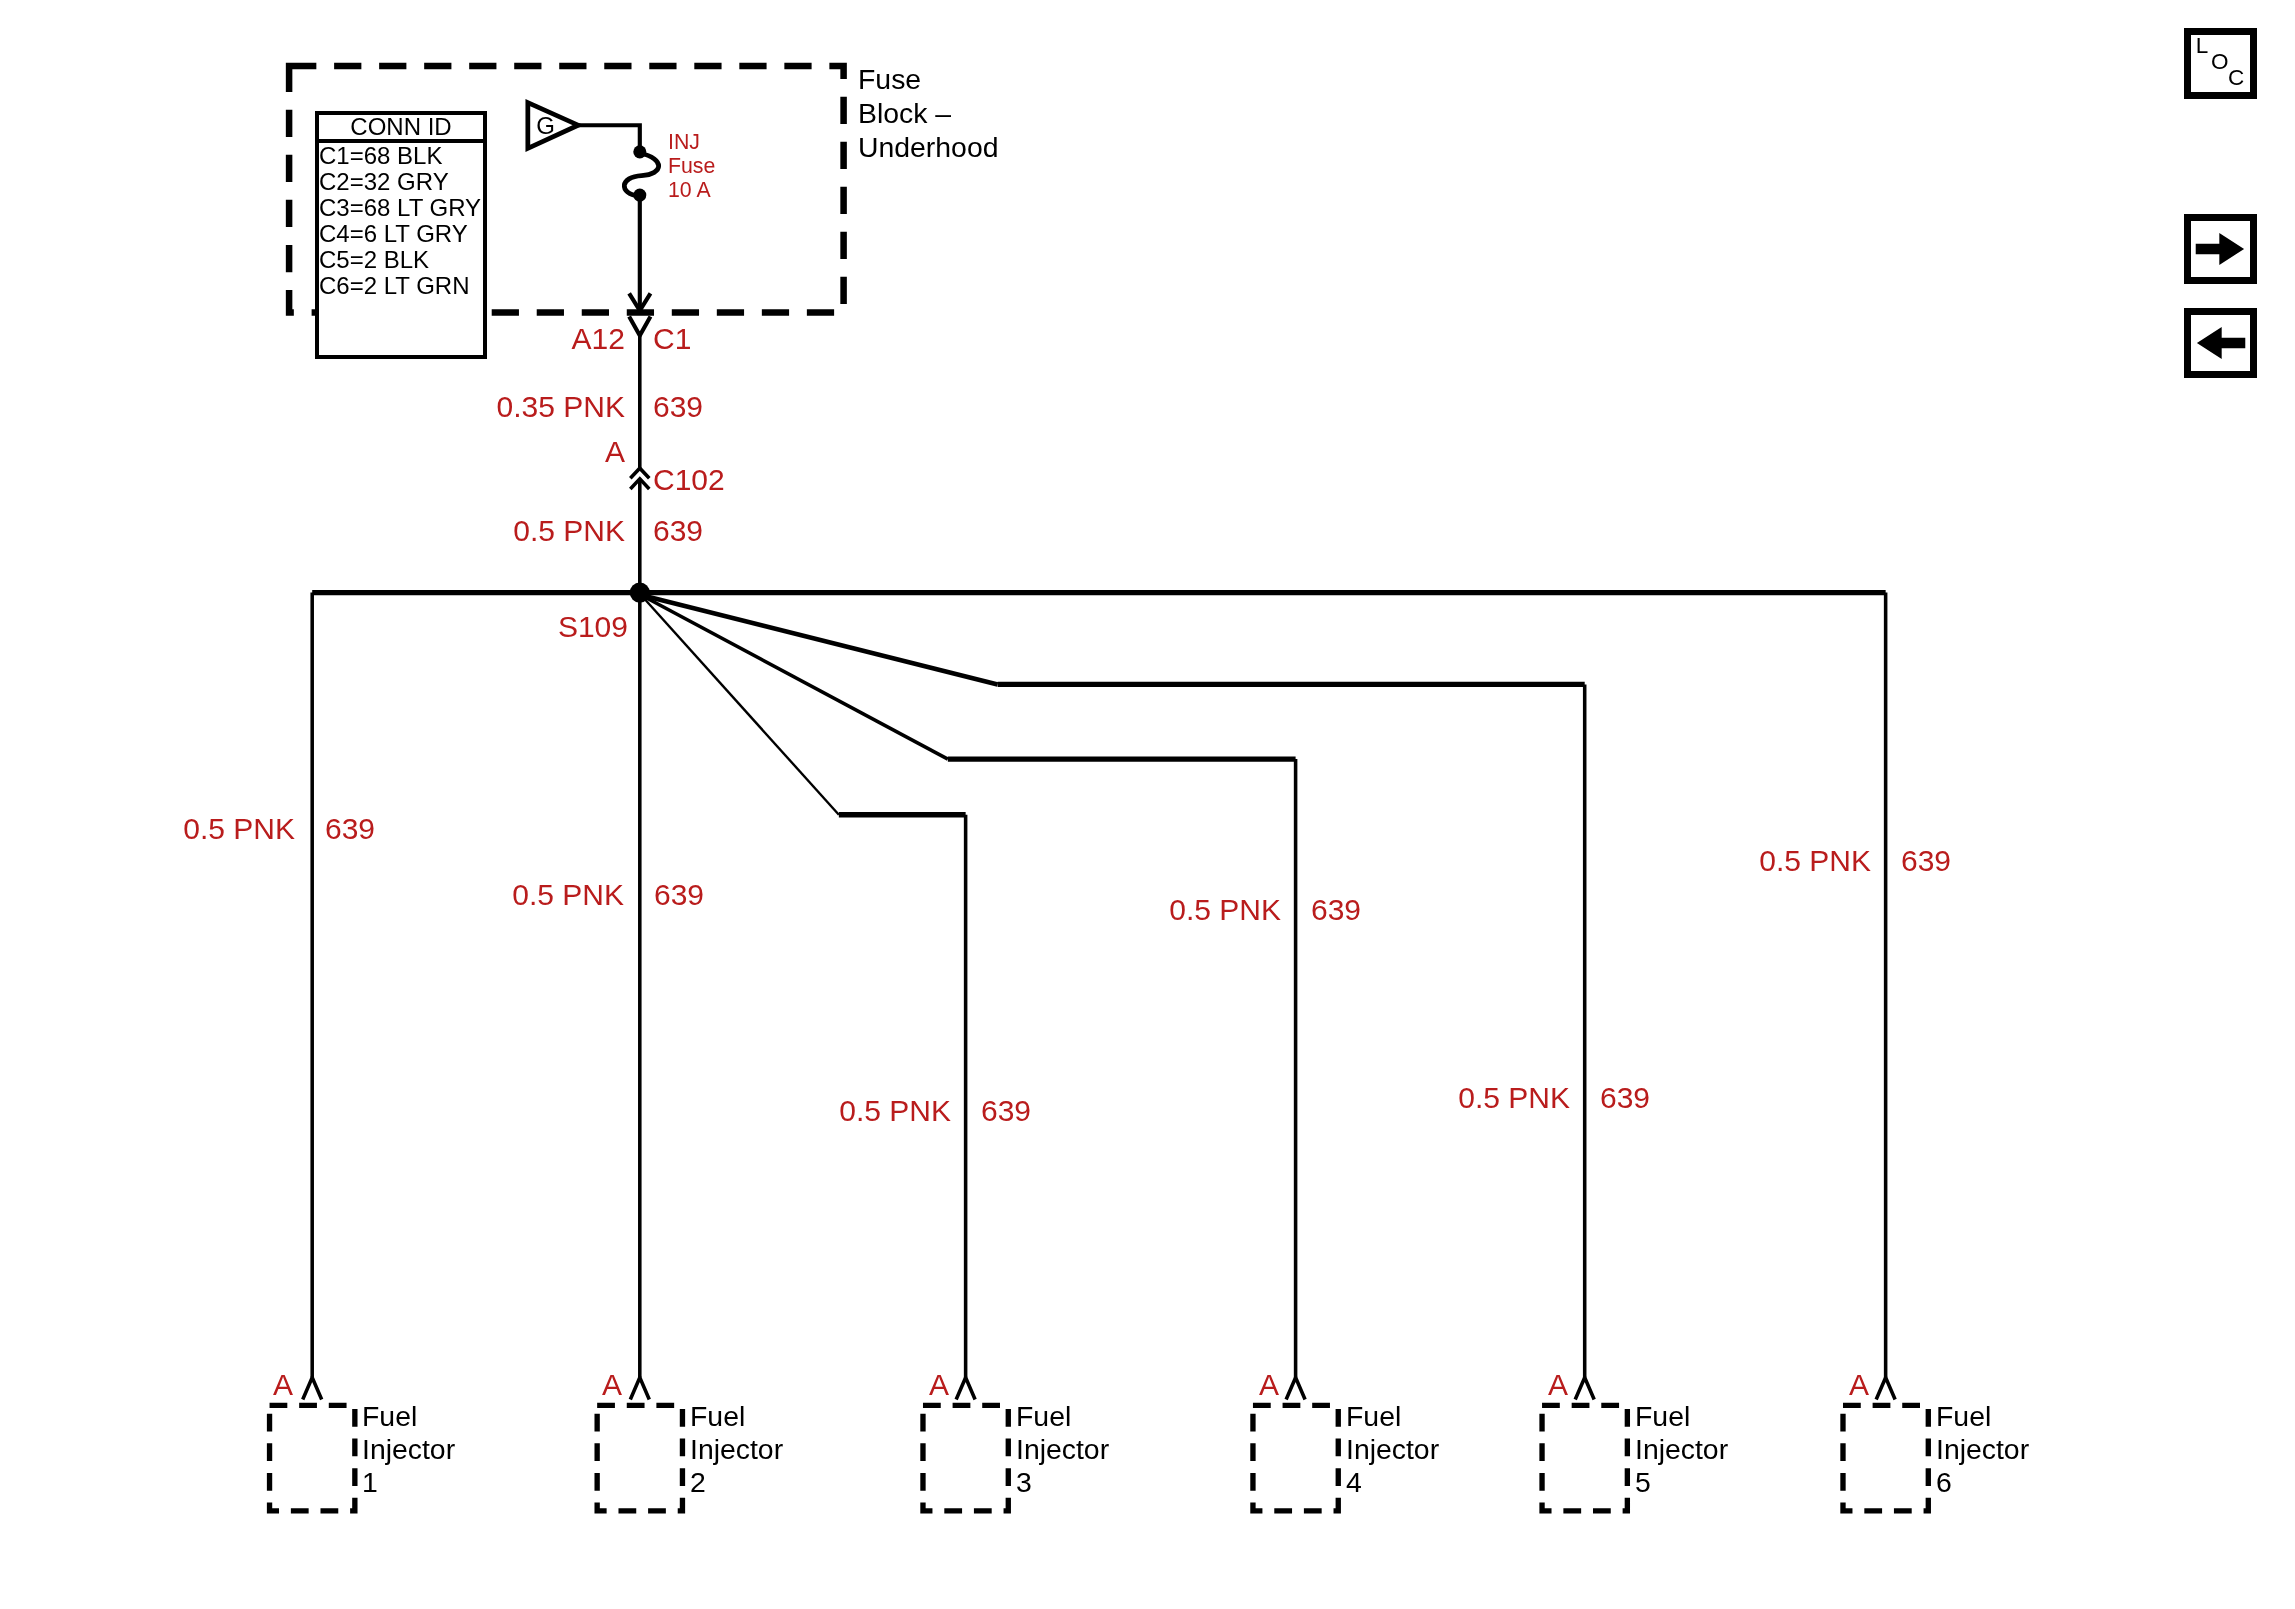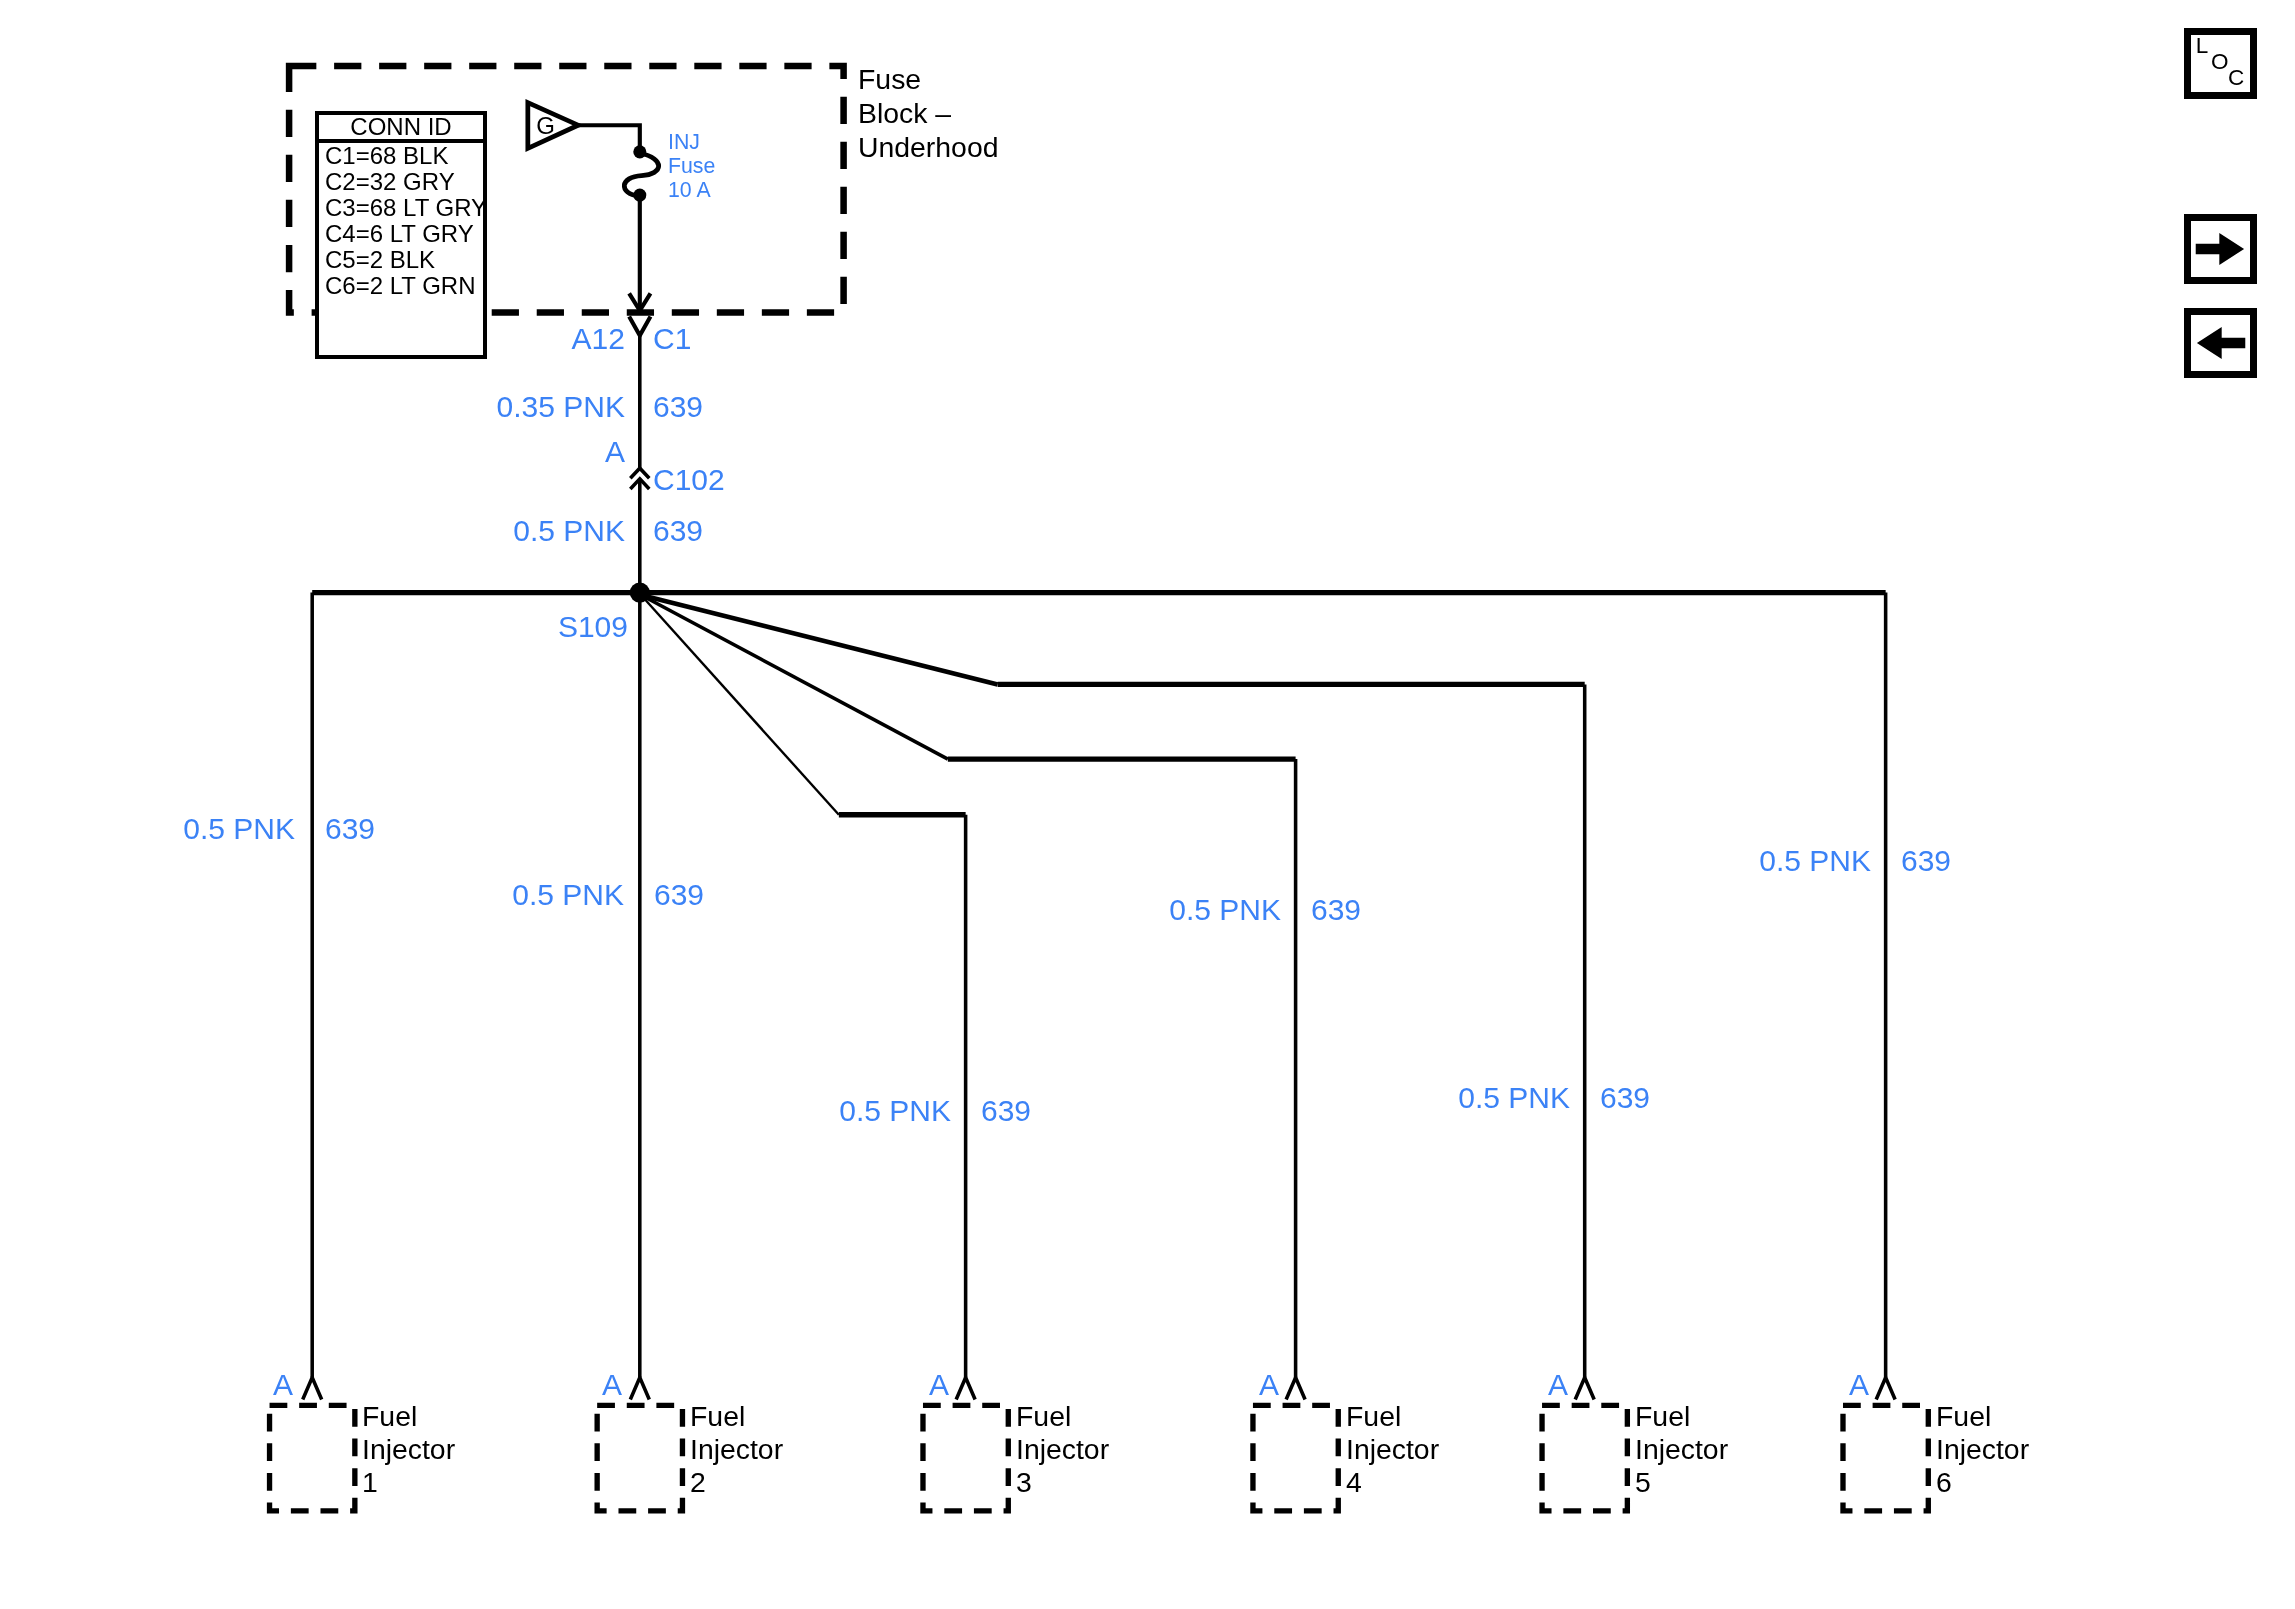--- a/index.html
+++ b/index.html
@@ -1,27 +1,27 @@
 <!DOCTYPE html>
 <html style="font-size:9.5px"><head>
 <meta charset="utf-8">
 <style>
   html,body{margin:0;padding:0;background:#fff;}
   .stage{position:relative;width:2295px;height:1610px;background:#ffffff;
          font-family:"Liberation Sans","DejaVu Sans",sans-serif;color:#000;overflow:hidden;}
   .stage svg{position:absolute;left:0;top:0;}
-  .lbl{position:absolute;font-size:30px;line-height:36px;white-space:nowrap;color:#3b82f6;}
+  .lbl{position:absolute;font-size:30px;line-height:36px;white-space:nowrap;color:#b91c1c;}
   .lbl.sm{font-size:21.3px;line-height:24px;}
   .dev{position:absolute;font-size:28.4px;line-height:33px;white-space:nowrap;}
   .fuseblock-title{position:absolute;left:858px;top:62px;font-size:28.4px;line-height:34px;white-space:nowrap;}
   .conn-table{position:absolute;left:315px;top:111px;width:172px;height:248px;
               border:4.7px solid #000;box-sizing:border-box;background:#fff;}
   .conn-table .hdr{height:24px;line-height:24px;text-align:center;font-size:24px;
                    border-bottom:4.7px solid #000;}
-  .conn-table .row{height:26px;line-height:26px;padding-left:6px;font-size:24px;white-space:nowrap;}
+  .conn-table .row{height:26px;line-height:26px;font-size:24px;white-space:nowrap;}
   .g-letter{position:absolute;left:529px;top:114px;width:33px;text-align:center;
             font-size:24px;line-height:24px;}
   .btn{position:absolute;left:2184px;width:73px;border:7.1px solid #000;
        box-sizing:border-box;background:#fff;cursor:pointer;}
   .btn svg{position:static;display:block;}
   .loc-btn{top:28px;height:71px;}
   .loc-btn span{position:absolute;font-size:22.5px;line-height:22.5px;}
   .next-btn{top:214px;height:70px;}
   .prev-btn{top:308px;height:70px;}
 </style>

